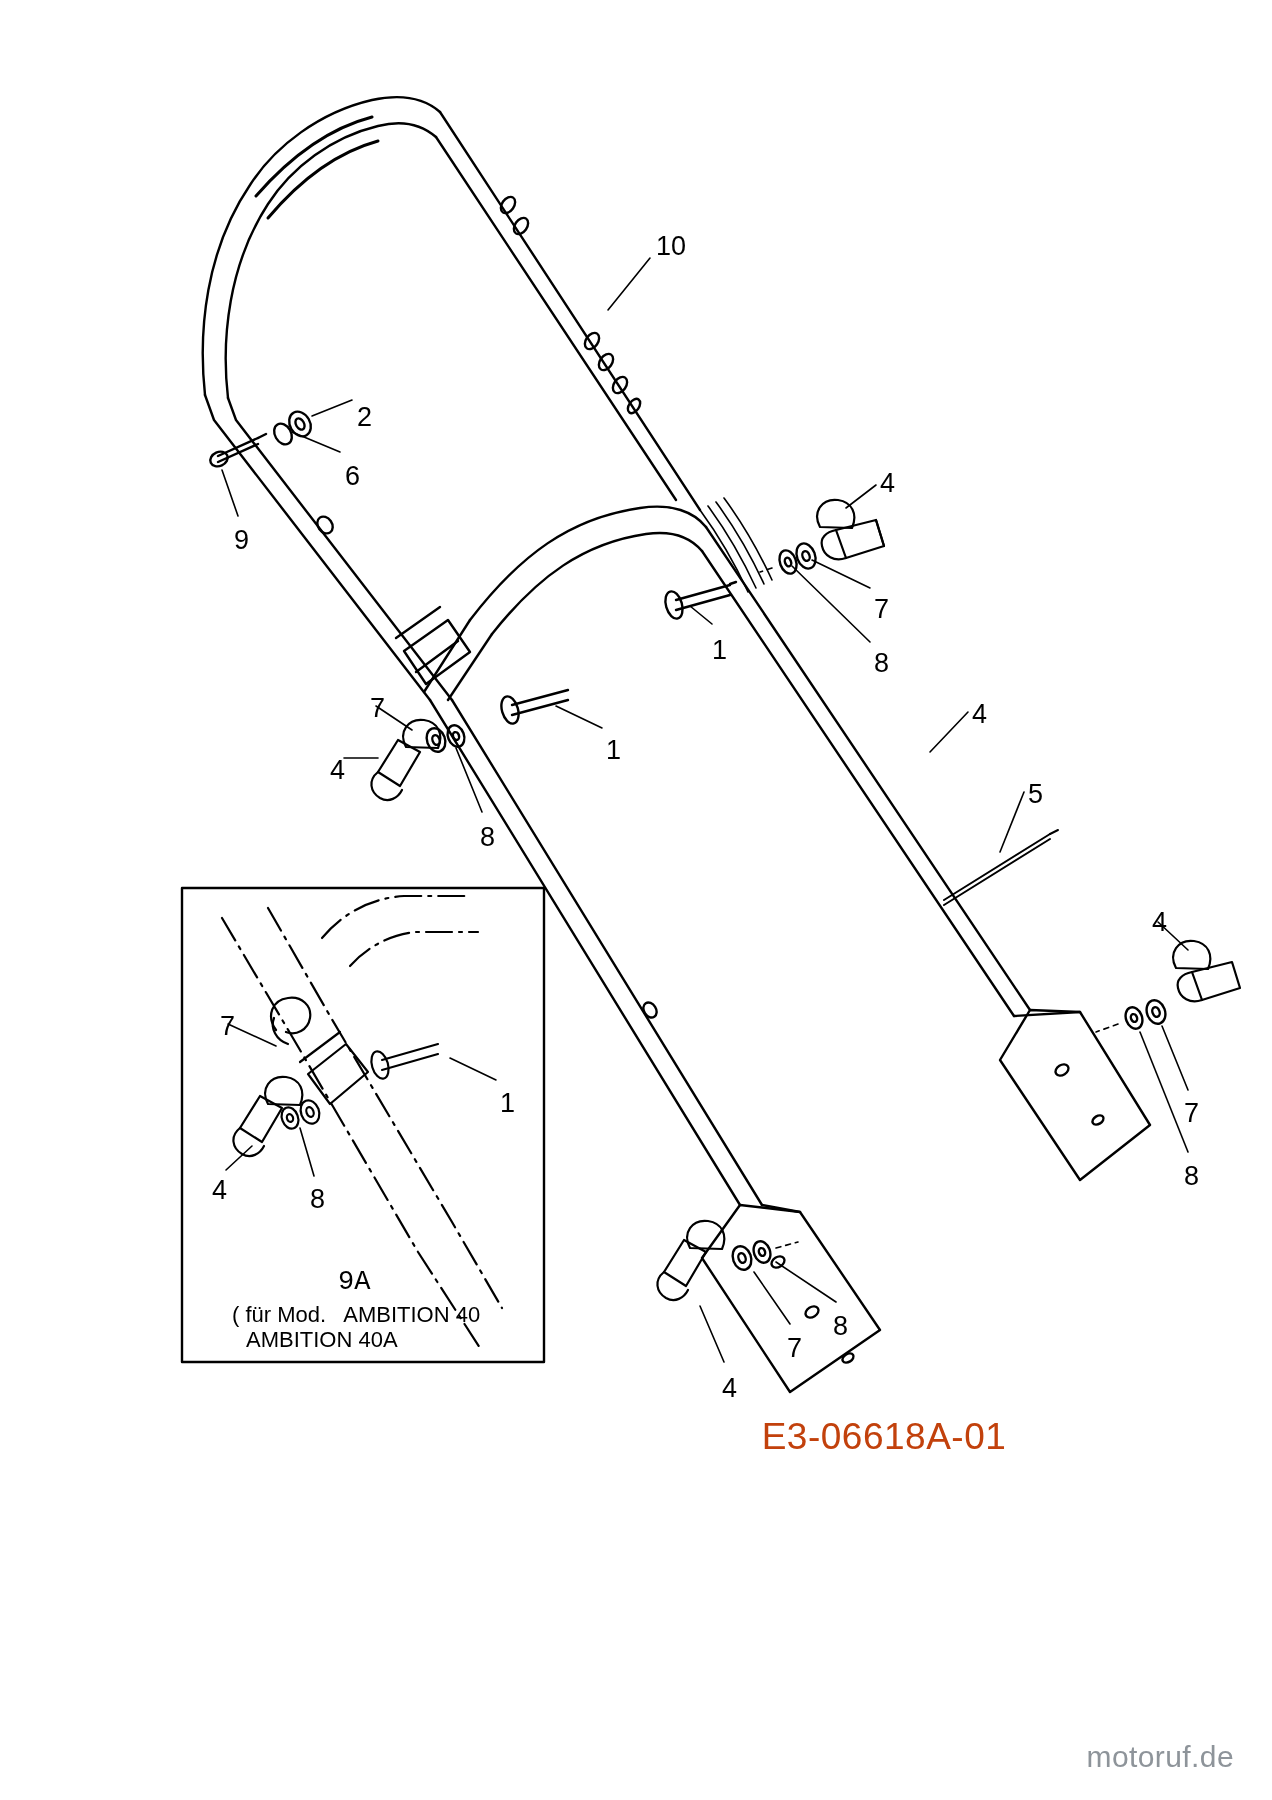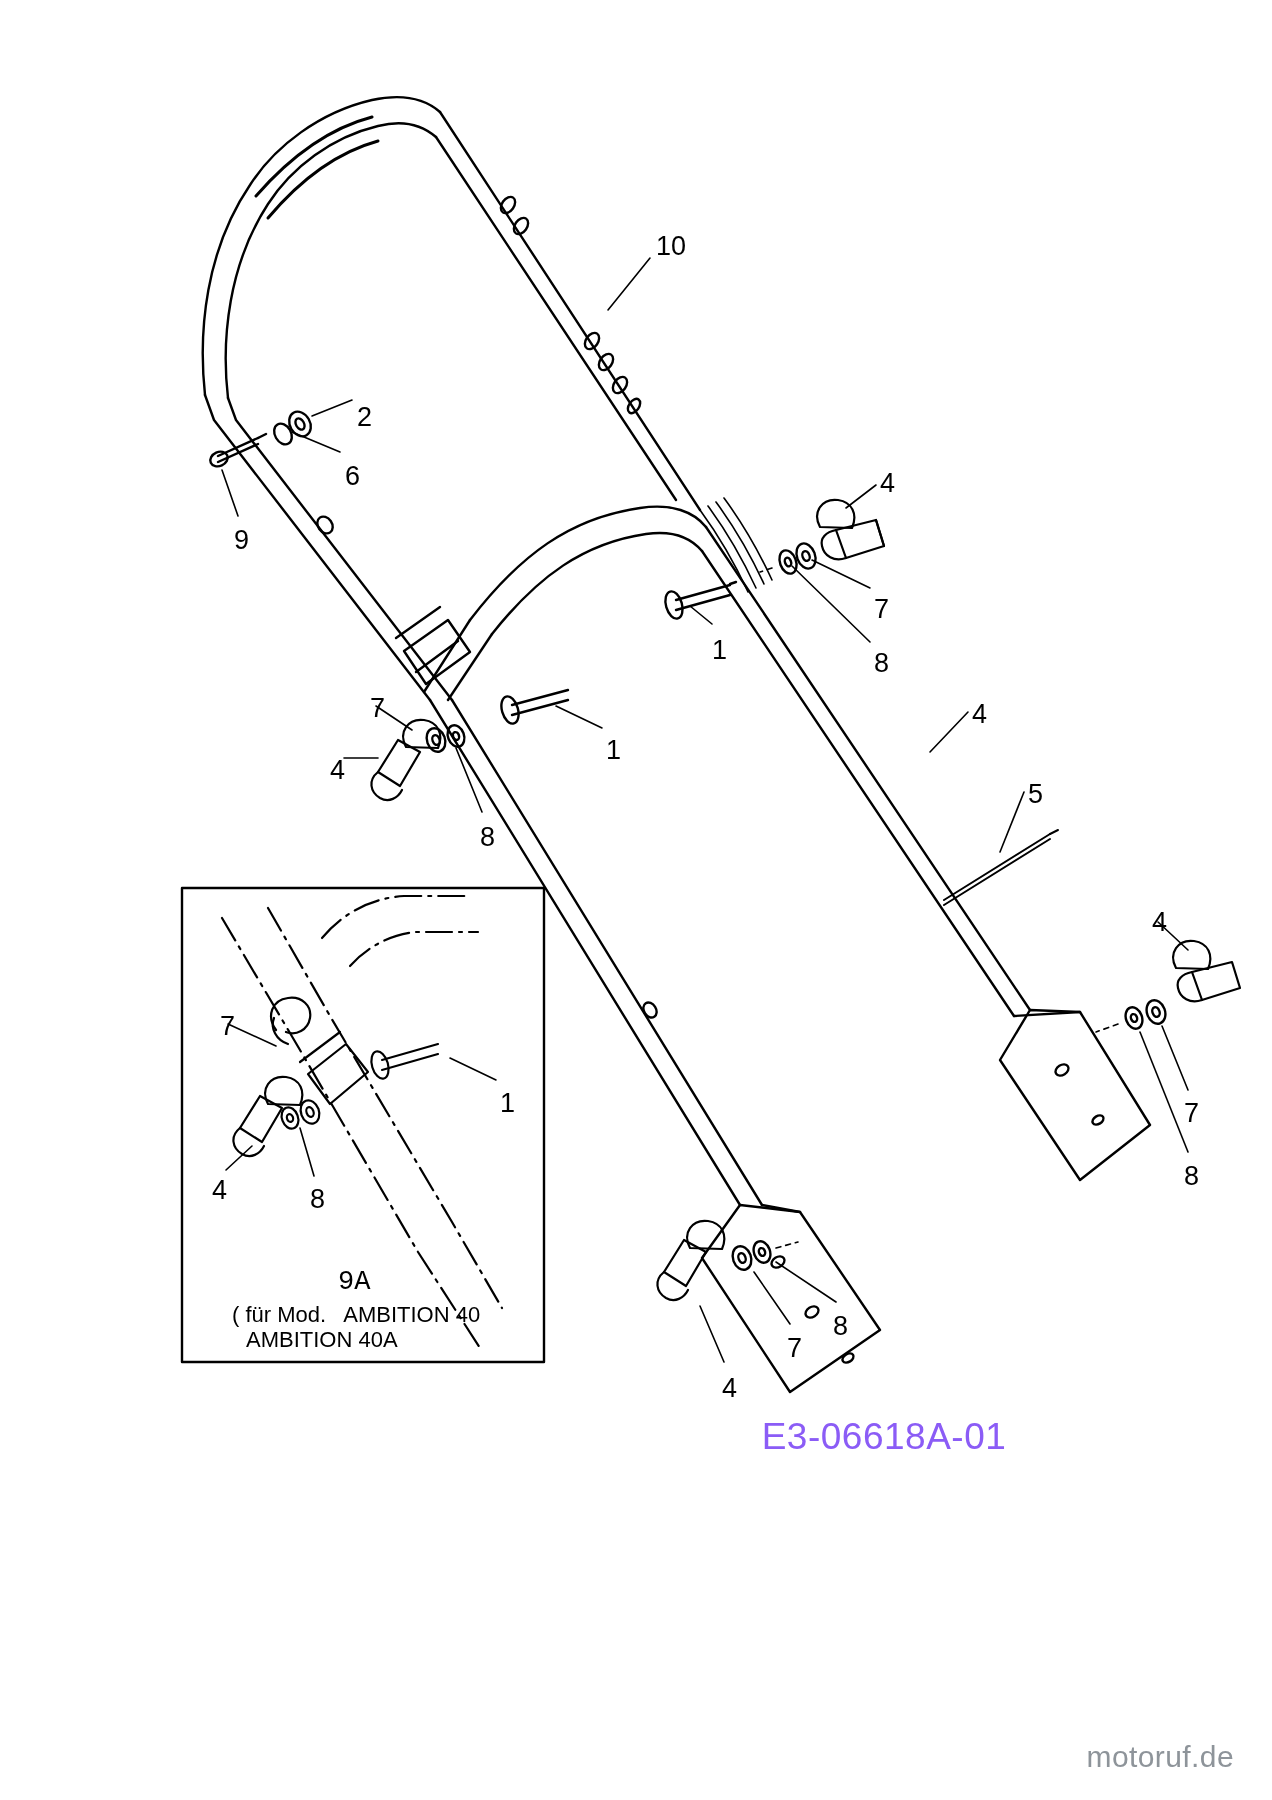--- a/index.html
+++ b/index.html
@@ -54,21 +54,21 @@
     white-space: pre;
   }
   #doc-code {
     position: absolute;
     left: 884px;
     top: 1416px;
     transform: translateX(-50%);
     font-family: "Liberation Sans", sans-serif;
     font-size: 37px;
     letter-spacing: 0.5px;
-    color: #8b5cf6;
+    color: #c2410c;
     white-space: nowrap;
   }
   #watermark {
     position: absolute;
     right: 38px;
     bottom: 26px;
     font-family: "Liberation Sans", sans-serif;
     font-size: 30px;
     color: #9aa0a6;
     letter-spacing: 0.4px;

